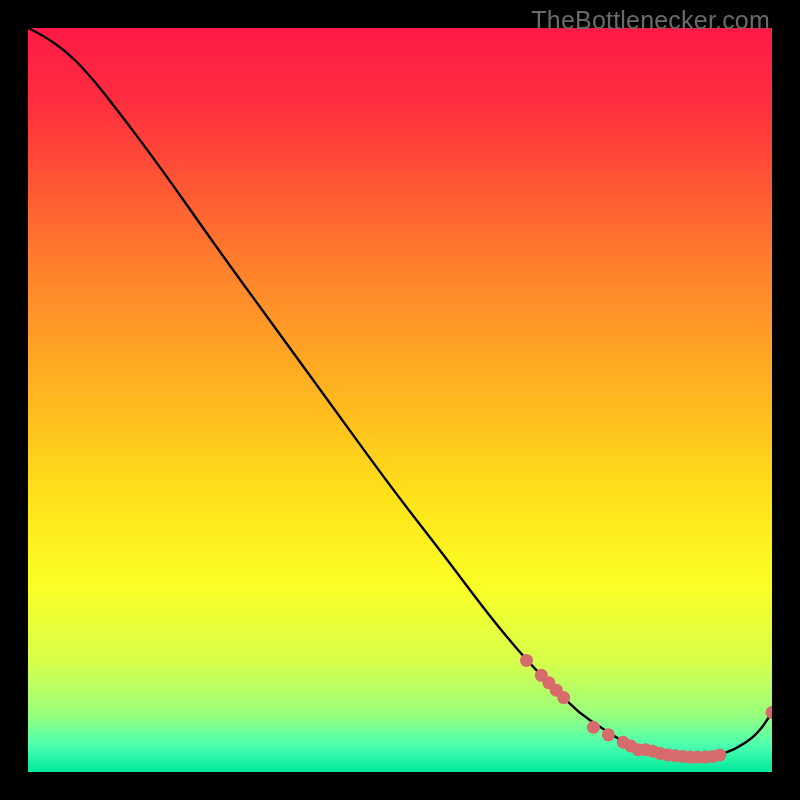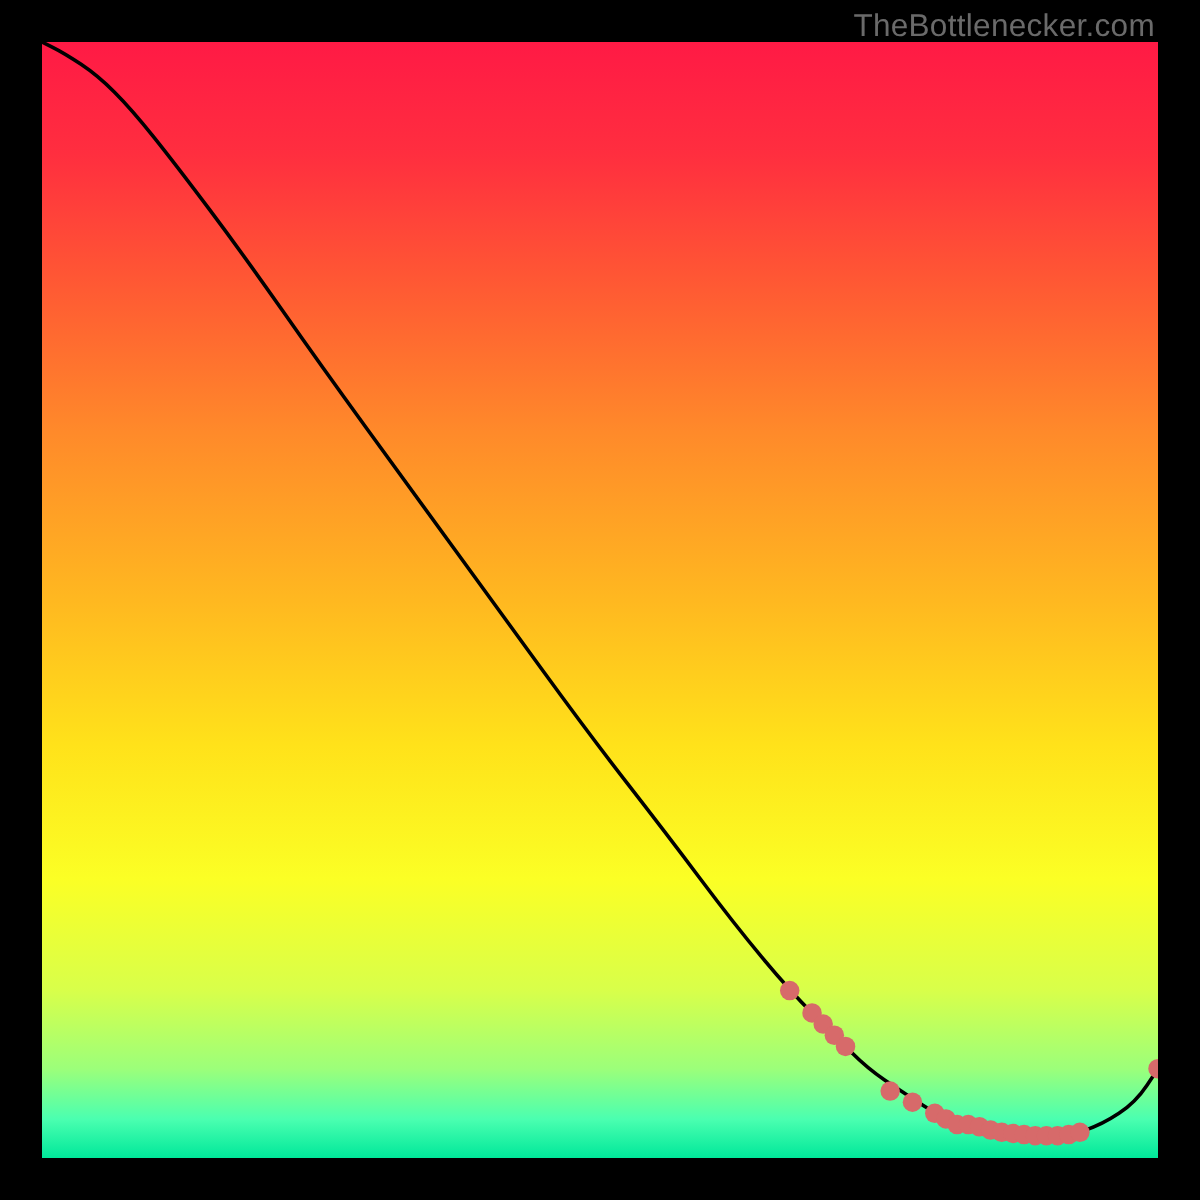--- a/index.html
+++ b/index.html
@@ -32,21 +32,21 @@
     top: 0;
     width: 744px;
     height: 744px;
     display: block;
   }
   .watermark {
     position: absolute;
     top: 6px;
     right: 30px;
     color: #6a6a6a;
-    font-size: 21px;
+    font-size: 25px;
     font-weight: 500;
     letter-spacing: 0.2px;
     user-select: none;
   }
 </style>
 </head>
 <body>
 
 <div class="frame">
   <div class="plot-wrap">

